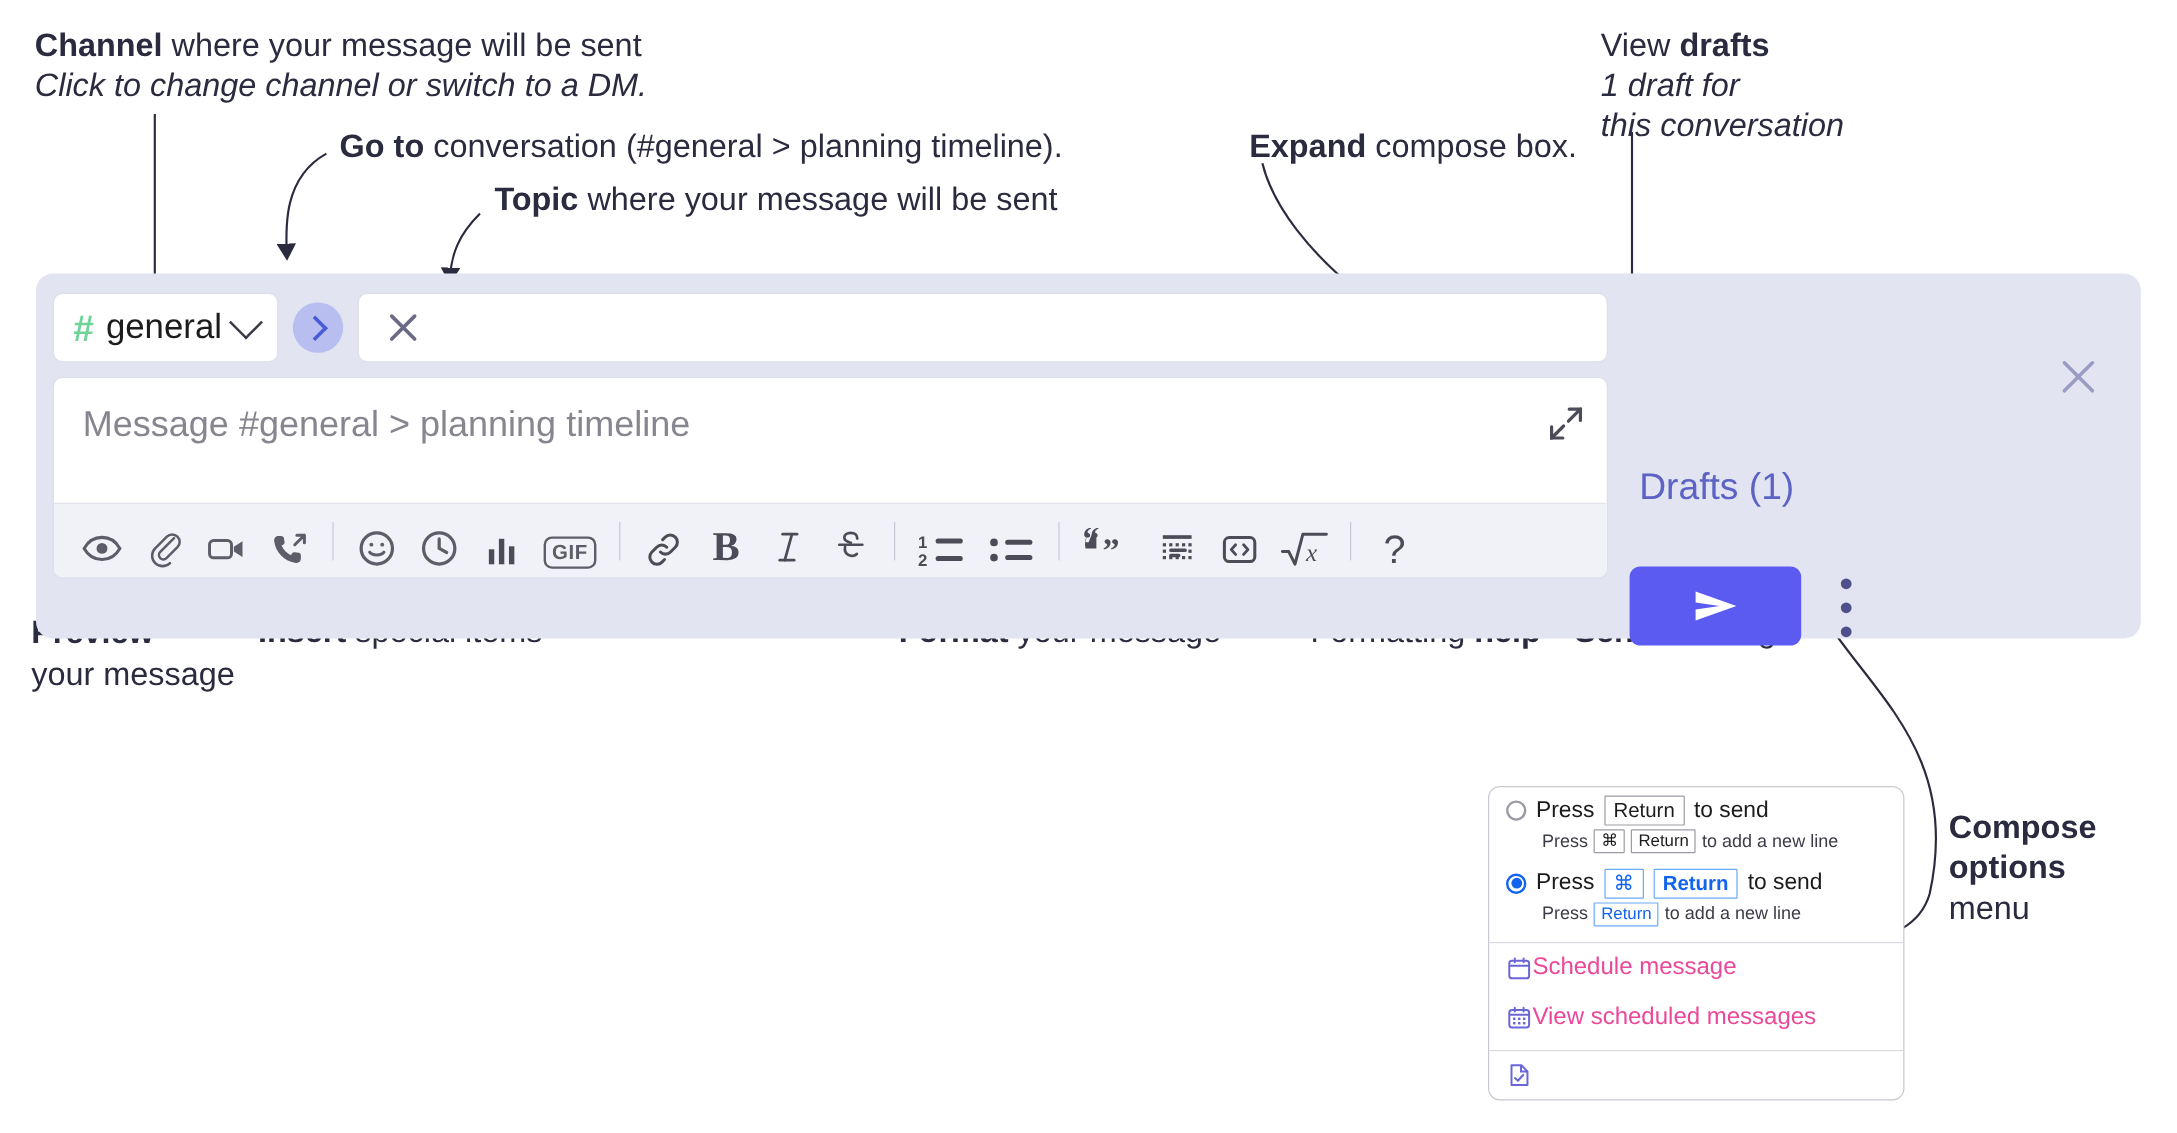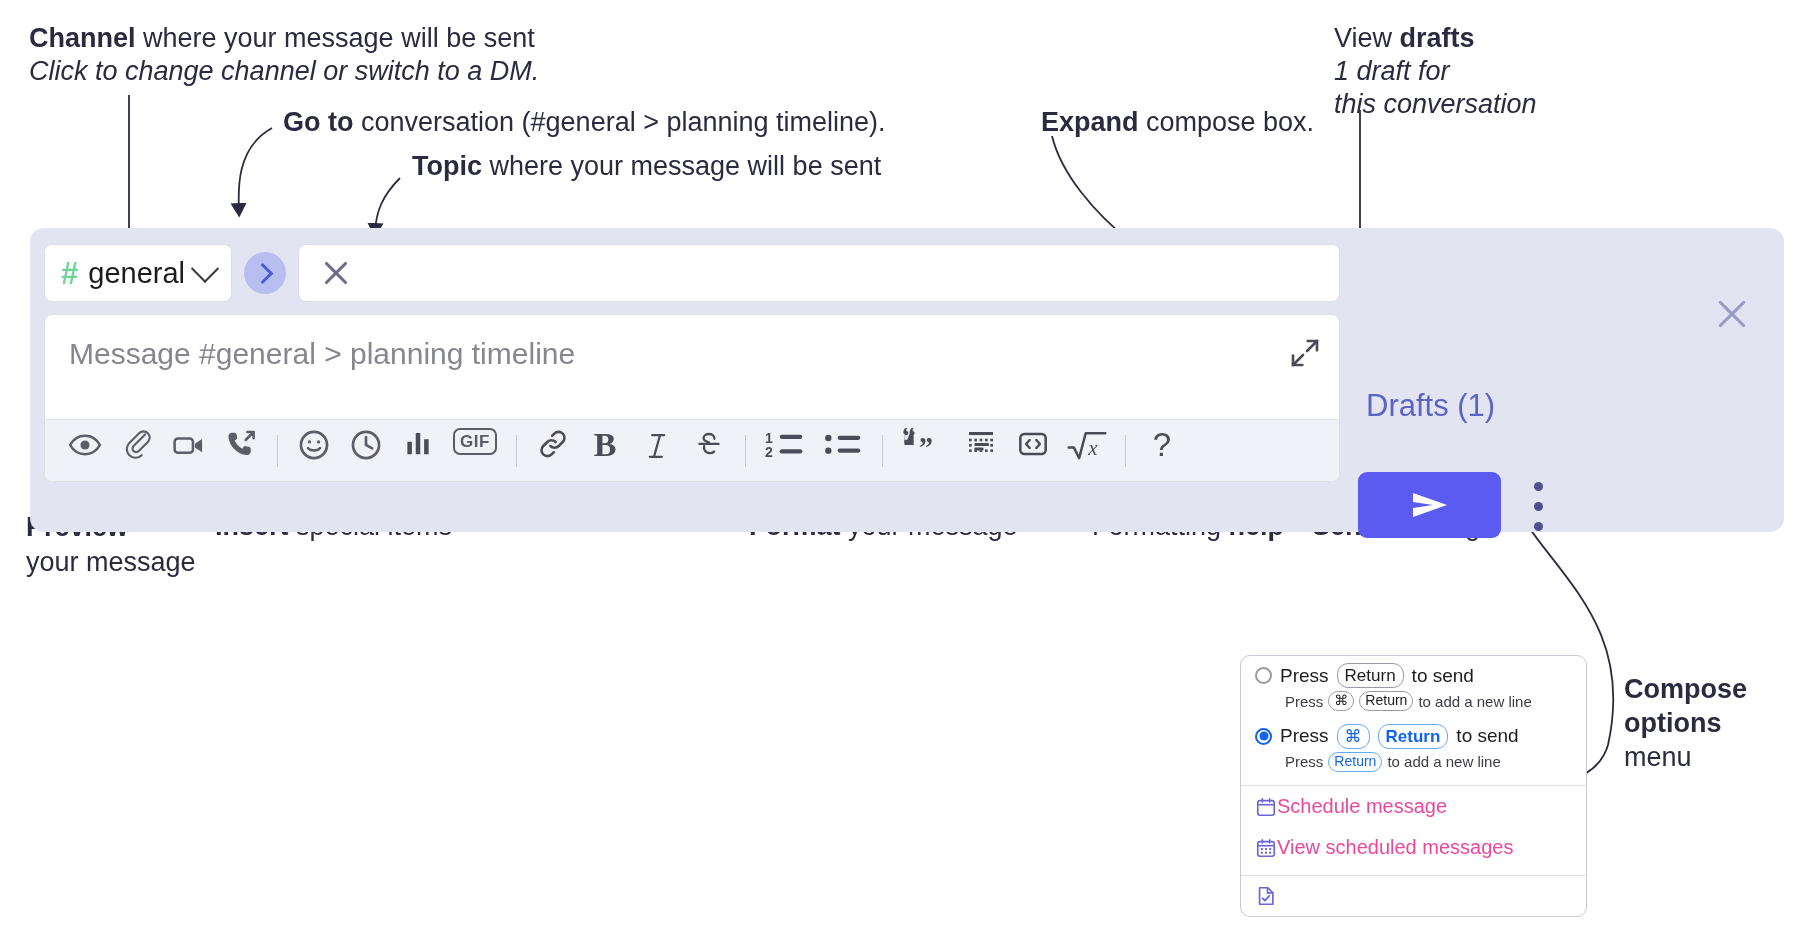--- a/index.html
+++ b/index.html
@@ -55,21 +55,21 @@
     height:168px;box-sizing:border-box;position:relative;overflow:hidden;
   }
   #msg-placeholder{position:absolute;left:24px;top:22px;font-size:30px;color:#868690;}
   #expand-icon{position:absolute;right:18px;top:22px;width:32px;height:32px;}
 
   #toolbar{
     position:absolute;left:0;right:0;bottom:0;height:62px;background:#f1f2f7;
     border-top:1px solid #e3e4ec;display:flex;align-items:center;gap:0;
     padding:0 14px;box-sizing:border-box;
   }
-  .tb{width:52px;height:46px;display:flex;align-items:flex-start;justify-content:center;color:#5d5d69;}
+  .tb{width:52px;height:46px;display:flex;align-items:flex-end;justify-content:center;color:#5d5d69;}
   .tb svg{display:block;}
   .tb-sep{width:1px;height:32px;background:#c7c8d4;margin:0 10px;flex:0 0 auto;}
   .gifbox{border:2.4px solid #5d5d69;border-radius:7px;font-size:17px;font-weight:700;
           letter-spacing:.5px;padding:3px 5px;line-height:1;color:#5d5d69;}
   .bold-g{font-family:"Liberation Serif",serif;font-weight:700;font-size:34px;line-height:1;color:#4c4c58;}
   .help-g{font-size:33px;line-height:1;color:#4c4c58;}
 
   
   #right-rail{position:absolute;right:0;top:0;width:440px;height:100%;margin-top:48px;}
   #panel-close{position:absolute;right:34px;top:20px;width:36px;height:36px;}
@@ -92,21 +92,21 @@
   #options-menu{
     position:absolute;left:1240px;top:655px;width:347px;
     background:#ffffff;border:1px solid #c8c9d4;border-radius:10px;
     box-sizing:border-box;
   }
   .radio-row{display:flex;align-items:center;gap:8px;padding:7px 14px 0 14px;font-size:19px;color:#1d1c1d;}
   .radio-sub{font-size:15px;color:#3c3c48;padding:3px 14px 6px 44px;display:flex;align-items:center;gap:5px;}
   .radio{width:17px;height:17px;border-radius:50%;border:2px solid #9b9ba5;box-sizing:border-box;flex:0 0 auto;}
   .radio.on{border-color:#1264f0;position:relative;}
   .radio.on:after{content:"";position:absolute;left:50%;top:50%;width:9px;height:9px;border-radius:50%;background:#1264f0;transform:translate(-50%,-50%);}
-  .key{border:1.4px solid #9b9ba5;border-radius:11px;padding:1px 7px;font-size:17px;line-height:1.25;color:#1d1c1d;display:inline-block;}
+  .key{border:1.4px solid #9b9ba5;border-radius:1px;padding:1px 7px;font-size:17px;line-height:1.25;color:#1d1c1d;display:inline-block;}
   .key.sm{font-size:14px;padding:0px 5px;}
   .key.blue{border-color:#6aaaf5;color:#1264f0;}
   .menu-div{height:1px;background:#dcdce4;margin-top:7px;}
   .menu-item{display:flex;align-items:flex-end;padding:9px 14px;font-size:20px;color:#ec4899;}
   .m-ico{width:22px;height:22px;flex:0 0 auto;}
 </style>
 </head>
 <body>
 
 <div class="abs callout" style="left:29px;top:22px;">

